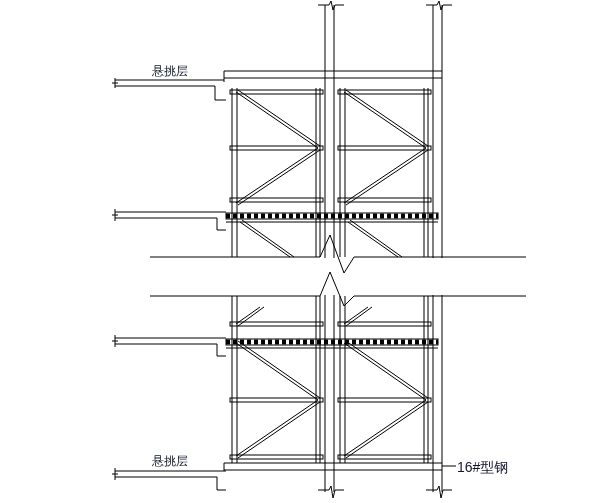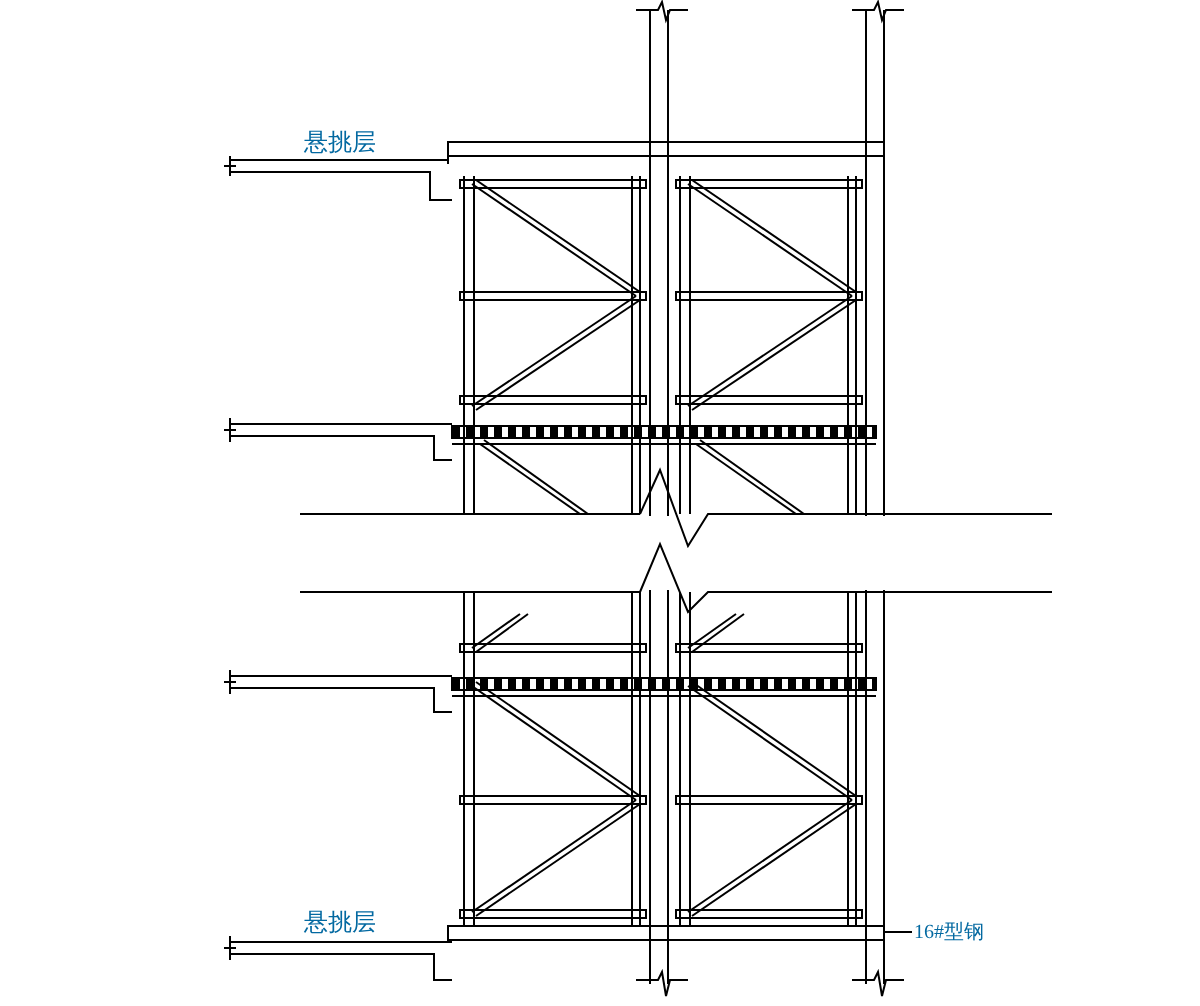--- a/index.html
+++ b/index.html
@@ -1,18 +1,18 @@
 <!DOCTYPE html>
 <html><head>
 <meta charset="utf-8">
 <style>
   html, body { margin:0; padding:0; background:#ffffff; }
   body { width:600px; height:503px; position:relative; overflow:hidden; font-family:"DejaVu Sans", sans-serif; }
   svg { position:absolute; left:0; top:0; }
-  .lbl { position:absolute; font-size:12px; color:#0369a1; white-space:nowrap; font-family:Liberation Serif, serif; }
+  .lbl { position:absolute; font-size:12px; color:#0f172a; white-space:nowrap; font-family:Liberation Sans, sans-serif; }
 </style>
 </head>
 <body>
 
 <svg width="600" height="503" viewBox="0 0 600 503" fill="none" stroke="#000" stroke-width="1">
 
   <g>
     <line x1="325" y1="5" x2="325" y2="258"></line>
       <line x1="334" y1="5" x2="334" y2="258"></line>
     <line x1="325" y1="295" x2="325" y2="492"></line>
@@ -139,13 +139,13 @@
     <rect x="226" y="339" width="212" height="6"></rect>
     <line x1="226" y1="342" x2="438" y2="342" stroke-width="5" stroke-dasharray="4,3"></line>
     <line x1="226" y1="348" x2="438" y2="348"></line>
   </g>
 
   <line x1="442" y1="466" x2="456" y2="466"></line>
 </svg>
 
 <div class="lbl" style="left:152px;top:63px;">悬挑层</div>
 <div class="lbl" style="left:152px;top:453px;">悬挑层</div>
-<div class="lbl" style="left:457px;top:459px;font-size:10px;text-align:right;">16#型钢</div>
+<div class="lbl" style="left:457px;top:459px;font-size:14px;text-align:right;">16#型钢</div>
 
 </body></html>

